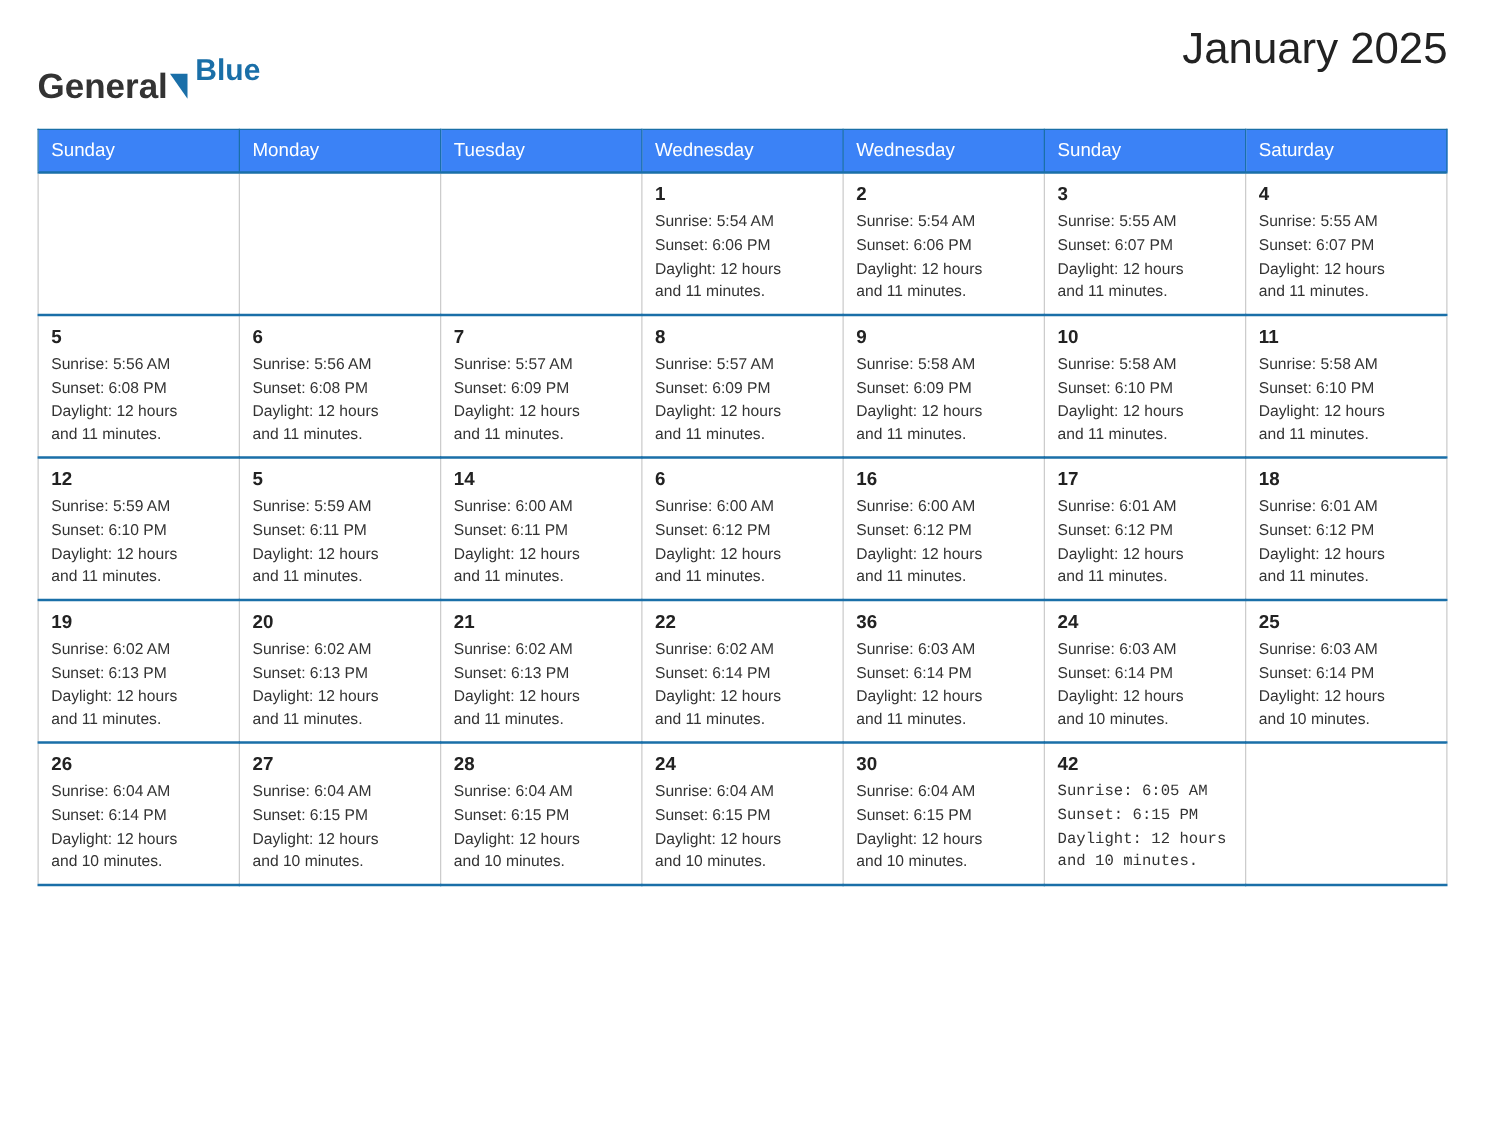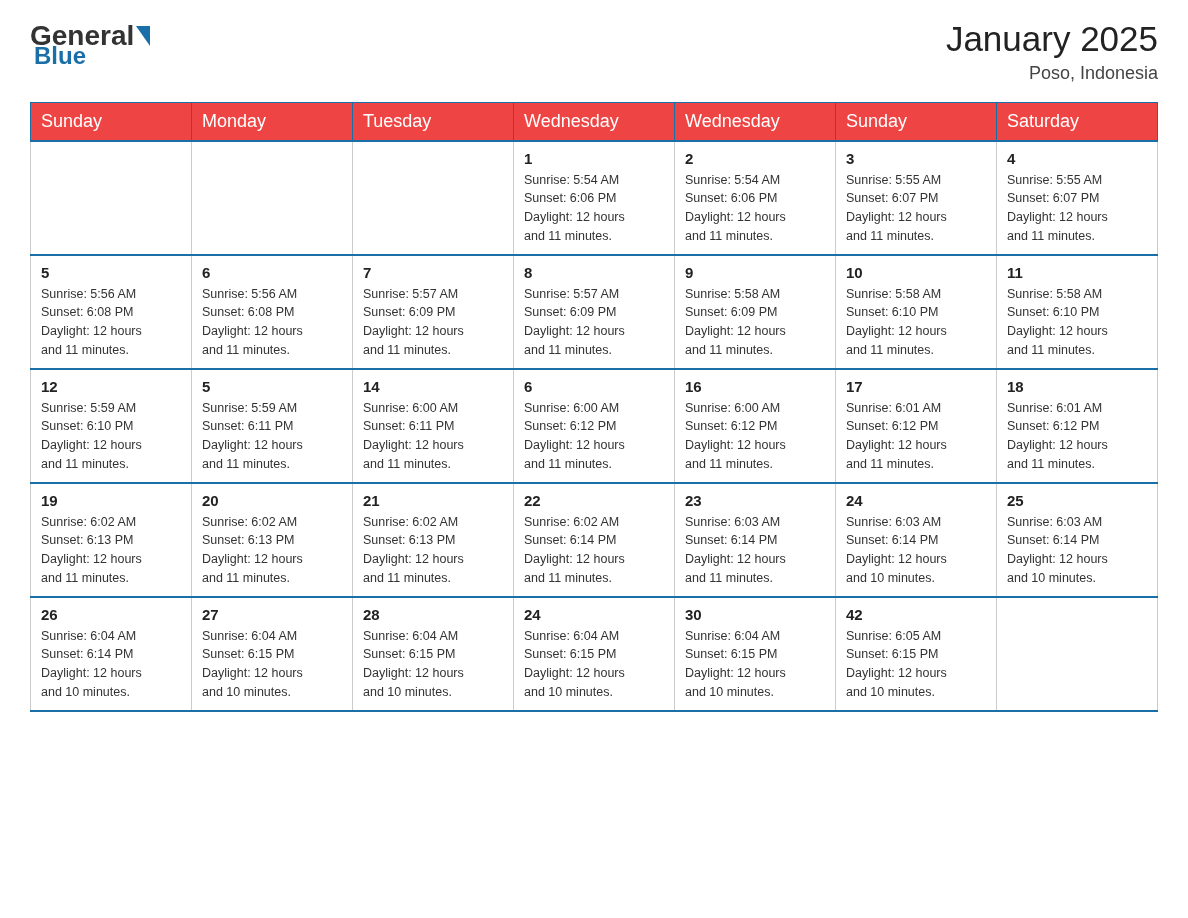--- a/index.html
+++ b/index.html
@@ -12,22 +12,23 @@
       min-height: 918px;
     }
     .header {
       display: flex;
       justify-content: space-between;
       align-items: flex-start;
       margin-bottom: 18px;
     }
     .logo {
       display: flex;
-      flex-direction: column;
+      flex-direction: row;
       align-items: flex-start;
+      margin-top: 33px;
     }
     .logo-text {
       display: flex;
       align-items: center;
       font-size: 28px;
       font-weight: bold;
       color: #333;
     }
     .logo-general { color: #333; }
     .logo-triangle {
@@ -65,25 +66,25 @@
       font-size: 18px;
       color: #444;
       margin-top: 4px;
     }
     .calendar-table {
       width: 100%;
       border-collapse: collapse;
       table-layout: fixed;
     }
     .calendar-table th {
-      background-color: #ef4444;
+      background-color: #3b82f6;
       color: #fff;
       text-align: left;
       padding: 8px 10px;
-      font-size: 18px;
+      font-size: 15px;
       font-weight: normal;
       border: 1px solid #1a6fa8;
     }
     .calendar-table td {
       vertical-align: top;
       padding: 8px 10px;
       border: 1px solid #ccc;
       height: 110px;
       font-size: 13px;
       color: #333;
@@ -114,21 +115,20 @@
     <div class="logo-text">
       <span class="logo-general">General</span>
       <span class="logo-triangle"></span>
     </div>
     <div class="logo-blue-row">
       <span class="logo-blue">Blue</span>
     </div>
   </div>
   <div class="title-area">
     <div class="month-title">January 2025</div>
-    <div class="location">Poso, Indonesia</div>
   </div>
 </div>
 
 <table class="calendar-table">
   <thead>
     <tr>
     <th>Sunday</th>
         <th>Monday</th>
         <th>Tuesday</th>
         <th>Wednesday</th>
@@ -296,21 +296,21 @@
 and 11 minutes.</div>
         </td>
         <td>
           <div class="day-number">22</div>
           <div class="day-info" style="white-space: pre-line;">Sunrise: 6:02 AM
 Sunset: 6:14 PM
 Daylight: 12 hours
 and 11 minutes.</div>
         </td>
         <td>
-          <div class="day-number">23</div>
+          <div class="day-number">36</div>
           <div class="day-info" style="white-space: pre-line;">Sunrise: 6:03 AM
 Sunset: 6:14 PM
 Daylight: 12 hours
 and 11 minutes.</div>
         </td>
         <td>
           <div class="day-number">24</div>
           <div class="day-info" style="white-space: pre-line;">Sunrise: 6:03 AM
 Sunset: 6:14 PM
 Daylight: 12 hours
@@ -355,21 +355,21 @@
         </td>
         <td>
           <div class="day-number">30</div>
           <div class="day-info" style="white-space: pre-line;">Sunrise: 6:04 AM
 Sunset: 6:15 PM
 Daylight: 12 hours
 and 10 minutes.</div>
         </td>
         <td>
           <div class="day-number">42</div>
-          <div class="day-info" style="white-space: pre-line;">Sunrise: 6:05 AM
+          <div class="day-info" style="white-space: pre-line; font-family: Liberation Mono, monospace;">Sunrise: 6:05 AM
 Sunset: 6:15 PM
 Daylight: 12 hours
 and 10 minutes.</div>
         </td>
         <td class="empty-cell"></td>
       </tr>
     </tbody>
 </table>
 
 </body></html>

